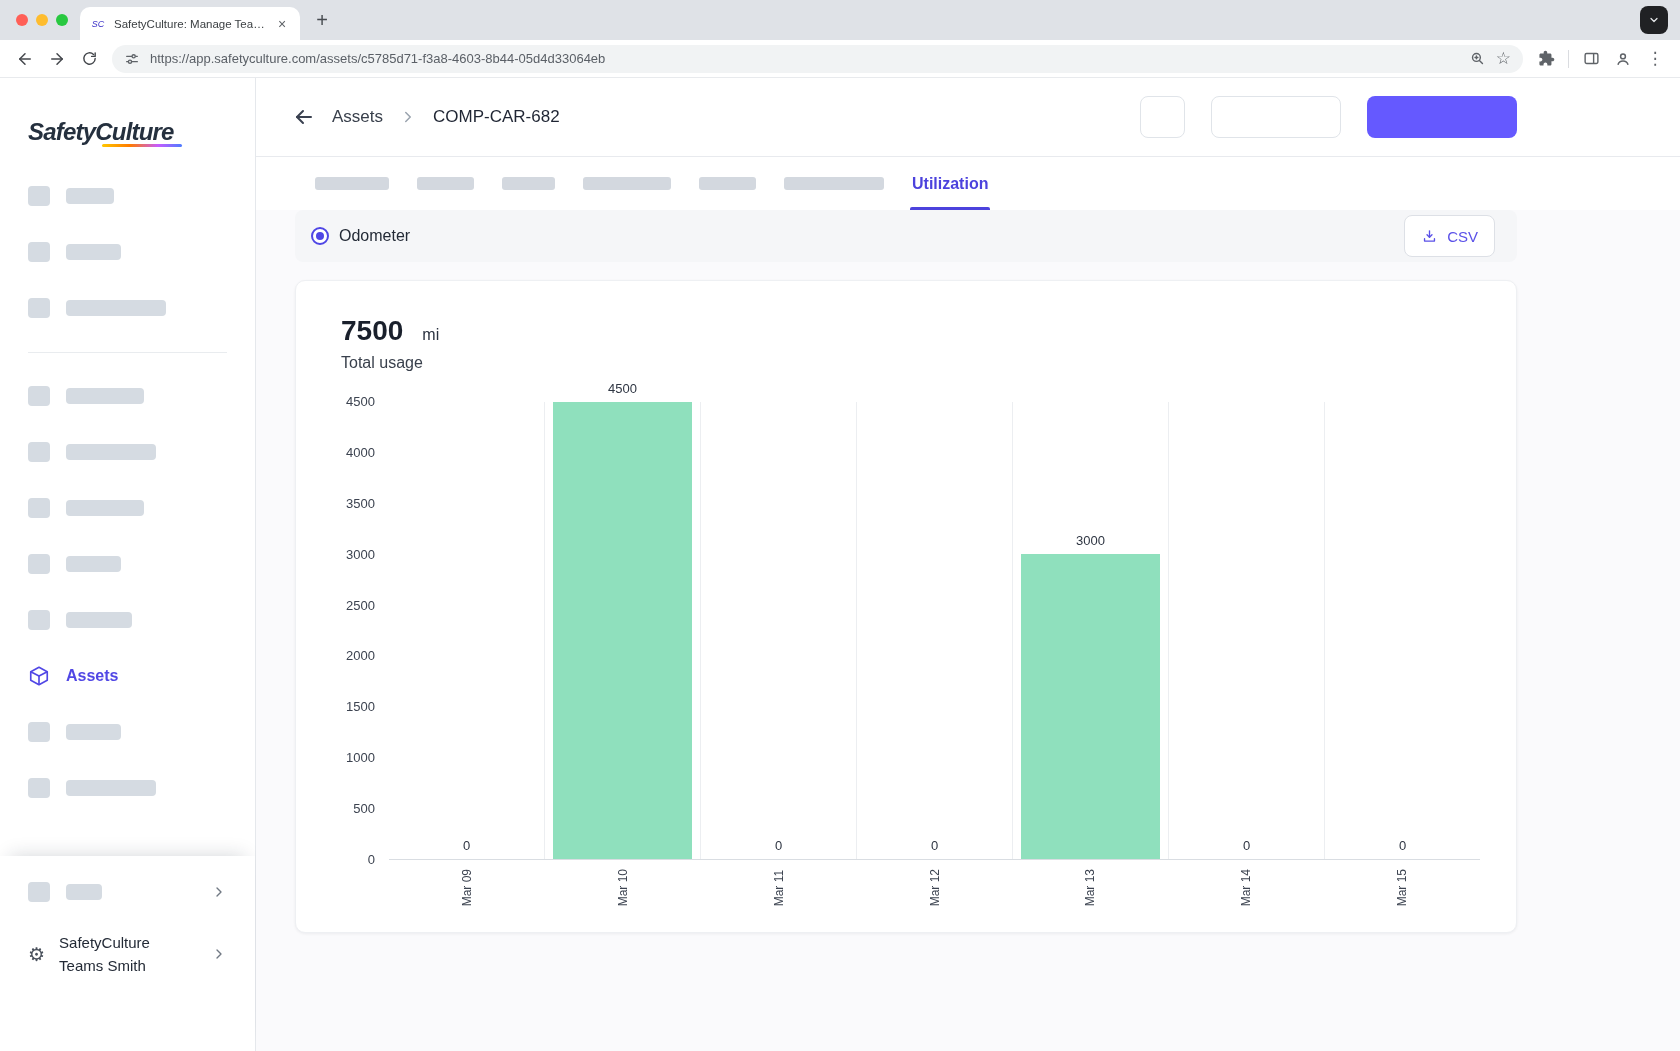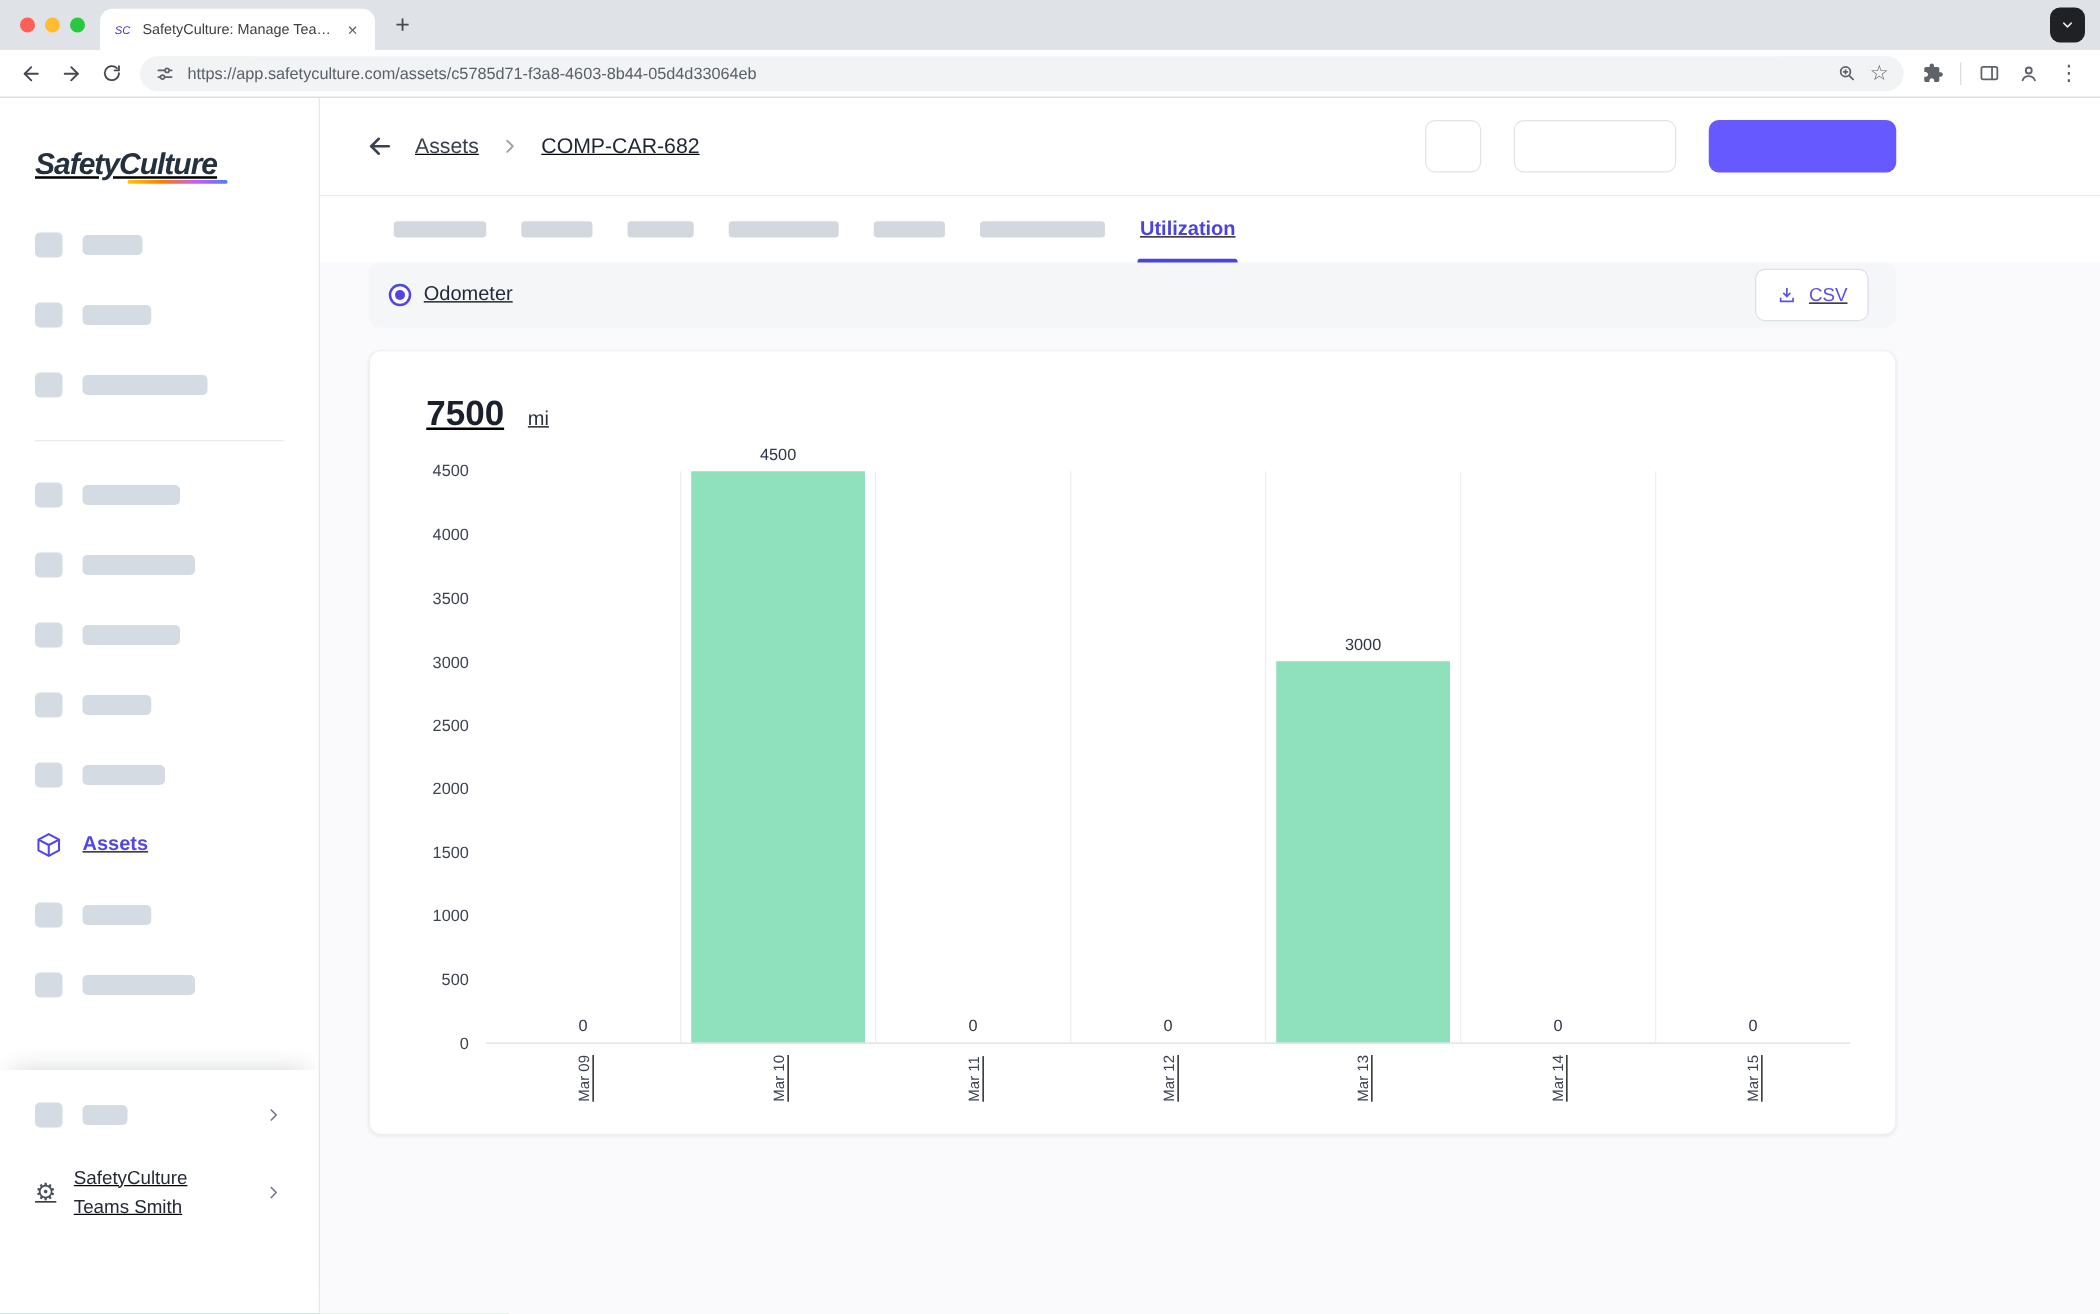--- a/index.html
+++ b/index.html
@@ -19,21 +19,21 @@
   .newtab{margin-left:8px;font-size:20px;color:#474B50;width:28px;height:28px;display:flex;align-items:center;justify-content:center;}
   .strip-chevron{margin-left:auto;width:28px;height:28px;border-radius:8px;background:#202124;color:#E8EAED;display:flex;align-items:center;justify-content:center;}
   .toolbar{height:38px;background:#fff;display:flex;align-items:center;padding:0 10px;gap:2px;flex:none;border-bottom:1px solid #E8EAED;}
   .tb-btn{width:30px;height:30px;display:flex;align-items:center;justify-content:center;border-radius:50%;flex:none;}
   .omnibox{flex:1;height:28px;background:#F1F3F4;border-radius:14px;display:flex;align-items:center;gap:10px;padding:0 12px;margin:0 6px;min-width:0;}
   .url{flex:1;font-size:13px;color:#5B6067;white-space:nowrap;overflow:hidden;}
   .tb-sep{width:1px;height:18px;background:#DADCE0;margin:0 5px;}
   .glyph{font-size:17px;color:#5F6368;line-height:1;}
 
   
-  .app{flex:1;display:flex;min-height:0;background:#22c55e;text-decoration:underline;}
+  .app{flex:1;display:flex;min-height:0;background:#84cc16;}
   .sidebar{width:256px;flex:none;border-right:1px solid #E5E8EC;display:flex;flex-direction:column;background:#fff;}
   .side-scroll{flex:1;padding:40px 28px 0;min-height:0;overflow:hidden;}
   .logo{position:relative;font-size:24px;font-weight:800;font-style:italic;color:#25303E;letter-spacing:-0.8px;width:max-content;margin-bottom:38px;}
   .logo::after{content:"";position:absolute;left:74px;bottom:-1px;width:80px;height:3px;border-radius:2px;
     background:linear-gradient(90deg,#FFC700 0%,#FF7A00 35%,#C65CFF 70%,#4D7CFF 100%);}
   .skel-row{display:flex;align-items:center;gap:16px;height:24px;margin-bottom:32px;}
   .skel-icon{width:22px;height:20px;border-radius:4px;background:#D5DBE2;flex:none;}
   .skel-bar{height:16px;border-radius:4px;background:#D5DBE2;width:var(--w,60px);}
   .side-divider{height:1px;background:#E9ECEF;margin:0 0 31px;}
   .nav-assets{display:flex;align-items:center;gap:16px;height:24px;margin-bottom:32px;color:#5147E5;font-size:16px;font-weight:600;}
@@ -300,20 +300,21 @@
               </svg>
             <span>CSV</span>
           </div>
         </div>
 
         <div class="card">
           <div class="total-line">
             <span class="total-value">7500</span>
             <span class="total-unit">mi</span>
           </div>
+          <div class="total-caption">Total usage</div>
 
           <div class="chart">
             <div class="y-axis">
                 <div class="ytick" style="bottom: calc(0% - 8px);">0</div>
                 <div class="ytick" style="bottom: calc(11.1111% - 8px);">500</div>
                 <div class="ytick" style="bottom: calc(22.2222% - 8px);">1000</div>
                 <div class="ytick" style="bottom: calc(33.3333% - 8px);">1500</div>
                 <div class="ytick" style="bottom: calc(44.4444% - 8px);">2000</div>
                 <div class="ytick" style="bottom: calc(55.5556% - 8px);">2500</div>
                 <div class="ytick" style="bottom: calc(66.6667% - 8px);">3000</div>

